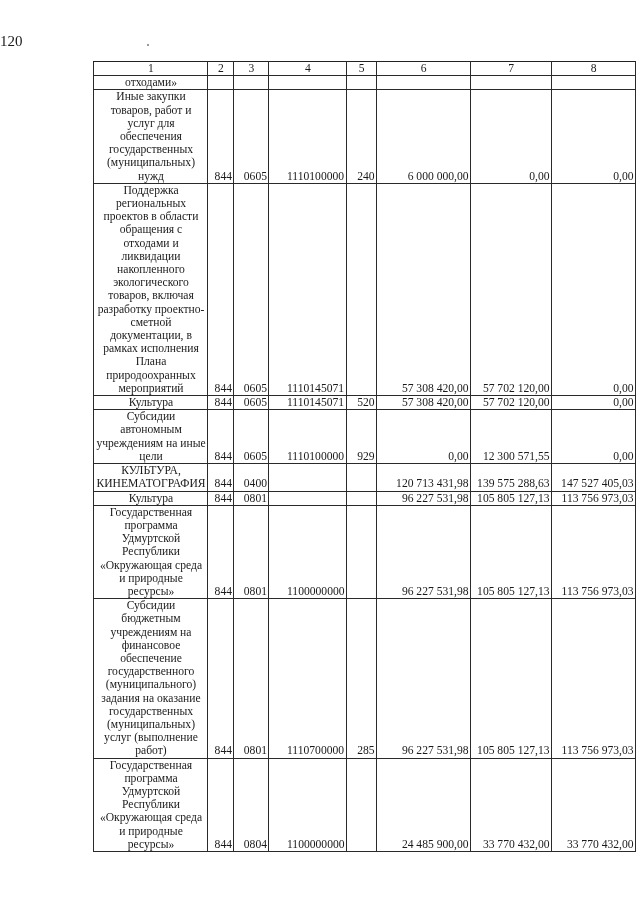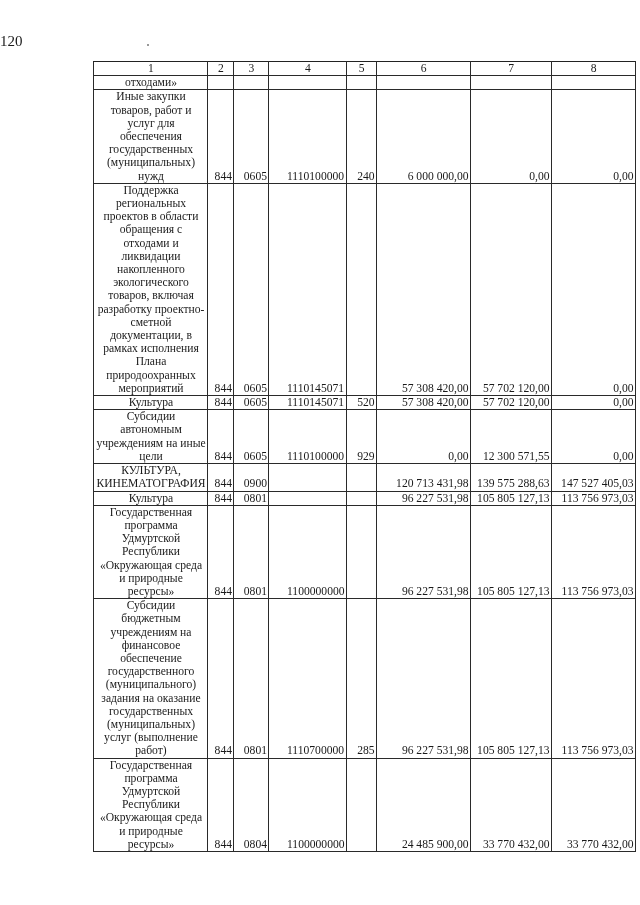--- a/index.html
+++ b/index.html
@@ -95,21 +95,21 @@
         <td class="c">0605</td>
         <td class="l">1110100000</td>
         <td class="c">929</td>
         <td class="r">0,00</td>
         <td class="r">12 300 571,55</td>
         <td class="r">0,00</td>
       </tr>
       <tr style="height: 27.4px;">
         <td class="name">КУЛЬТУРА, КИНЕМАТОГРАФИЯ</td>
         <td class="c">844</td>
-        <td class="c">0900</td>
+        <td class="c">0400</td>
         <td class="l"></td>
         <td class="c"></td>
         <td class="r">120 713 431,98</td>
         <td class="r">139 575 288,63</td>
         <td class="r">147 527 405,03</td>
       </tr>
       <tr style="height: 14.2px;">
         <td class="name">Культура</td>
         <td class="c">844</td>
         <td class="c">0801</td>

